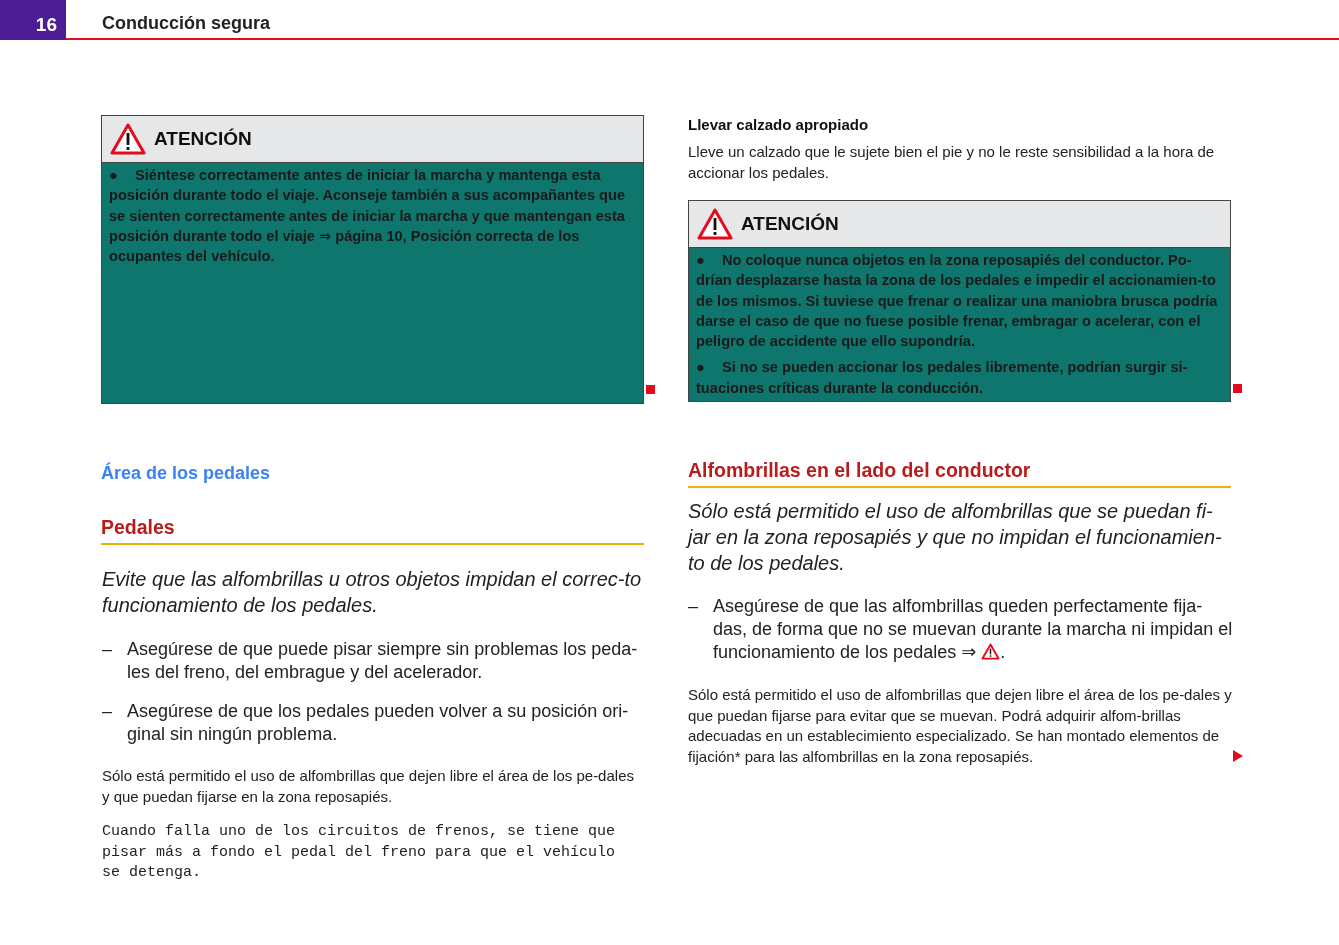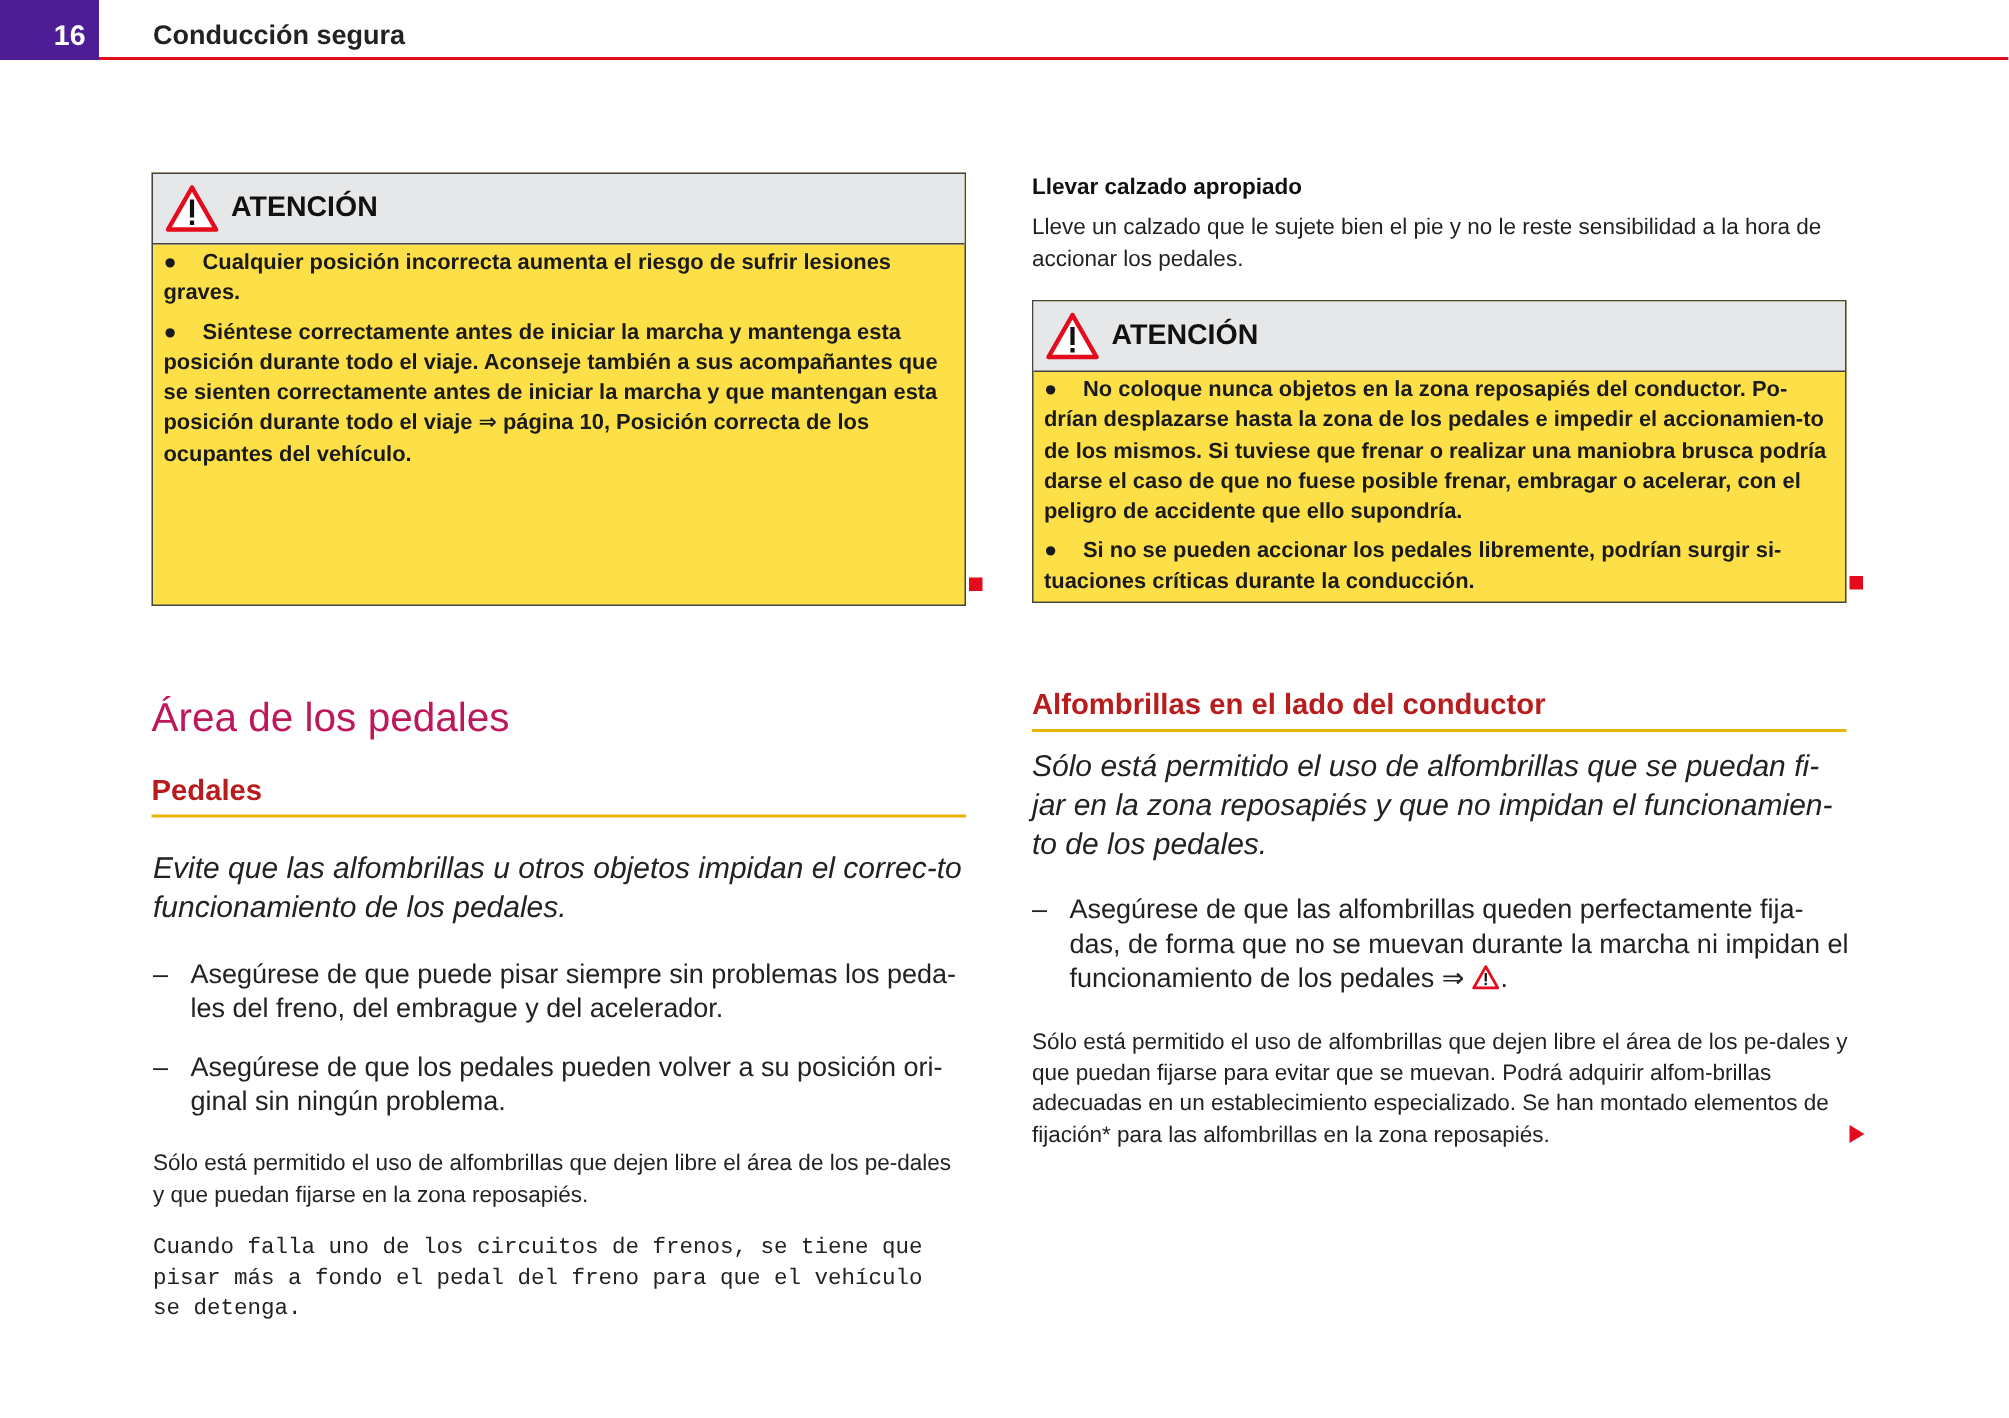--- a/index.html
+++ b/index.html
@@ -4,31 +4,31 @@
 <style>
   html, body { margin:0; padding:0; background:#fff; }
   body { width:1339px; height:945px; position:relative; overflow:hidden;
          font-family:"Liberation Sans", "DejaVu Sans", sans-serif; color:#1a1a1a; }
   .hdr-num { position:absolute; left:0; top:0; width:66px; height:40px; background:#4c1d95;
              color:#fff; font-weight:bold; font-size:19px; line-height:50px; text-align:right;
              box-sizing:border-box; padding-right:9px; }
   .hdr-title { position:absolute; left:102px; top:13px; font-size:18px; font-weight:bold; color:#222; }
   .hdr-line { position:absolute; left:66px; right:0; top:38px; height:2px; background:#e30b1c; }
 
-  .warn { position:absolute; border:1px solid #444; background:#fde047; box-sizing:border-box; }
+  .warn { position:absolute; border:1px solid #444; background:#0f766e; box-sizing:border-box; }
   .warn-head { background:#e6e7e8; border-bottom:1px solid #444; height:46px; display:flex; align-items:center; padding-left:8px; }
   .warn-head svg { width:36px; height:32px; }
   .warn-title { font-weight:bold; font-size:19px; margin-left:8px; color:#111; }
   .warn-body { padding:2px 7px 3px 7px; font-weight:bold; font-size:14.6px; line-height:20.3px; }
   .warn-body p { margin:0 0 6px 0; }
   .warn-body p:last-child { margin-bottom:0; }
   .bullet { display:inline-block; width:26px; }
   .endmark { position:absolute; width:9px; height:9px; background:#e30b1c; }
 
-  .h1 { position:absolute; color:#be185d; font-weight:normal; font-size:27px; }
+  .h1 { position:absolute; color:#3b82f6; font-weight:bold; font-size:18px; }
   .h2 { position:absolute; color:#b91c1c; font-weight:bold; font-size:19.5px; border-bottom:2px solid #eab308; box-sizing:border-box; }
   .intro { position:absolute; font-style:italic; font-size:20px; line-height:26px; color:#222; }
   .dash { position:absolute; font-size:18px; line-height:23px; color:#222; padding-left:25px; box-sizing:border-box; }
   .dash .d { position:absolute; left:0; top:0; }
   .para { position:absolute; font-size:15px; line-height:20.5px; color:#222; }
   .subhead { position:absolute; font-weight:bold; font-size:15px; color:#111; }
   .cont-arrow { position:absolute; width:0; height:0; border-top:6px solid transparent; border-bottom:6px solid transparent; border-left:10px solid #e30b1c; }
 </style>
 </head>
 <body>
@@ -40,21 +40,20 @@
 <div class="warn" style="left:101px; top:115px; width:543px; height:289px;">
   <div class="warn-head">
     <svg viewBox="0 0 36 32">
       <path d="M18 2 L34 30 L2 30 Z" fill="#fff" stroke="#e30b1c" stroke-width="3" stroke-linejoin="round"></path>
       <rect x="16.6" y="10" width="2.8" height="12" fill="#111"></rect>
       <rect x="16.6" y="24" width="2.8" height="3" fill="#111"></rect>
     </svg>
     <span class="warn-title">ATENCIÓN</span>
   </div>
   <div class="warn-body">
-    <p><span class="bullet">●</span><span>Cualquier posición incorrecta aumenta el riesgo de sufrir lesiones graves.</span></p>
     <p><span class="bullet">●</span><span>Siéntese correctamente antes de iniciar la marcha y mantenga esta posición durante todo el viaje. Aconseje también a sus acompañantes que se sienten correctamente antes de iniciar la marcha y que mantengan esta posición durante todo el viaje ⇒ página 10, Posición correcta de los ocupantes del vehículo.</span></p>
   </div>
 </div>
 <div class="endmark" style="left:646px; top:385px;"></div>
 
 <div class="h1" style="left:101px; top:463px;">Área de los pedales</div>
 <div class="h2" style="left:101px; top:516px; width:543px; height:29px;">Pedales</div>
 <div class="intro" style="left:102px; top:566px; width:540px;">Evite que las alfombrillas u otros objetos impidan el correc-to funcionamiento de los pedales.</div>
 
 <div class="dash" style="left:102px; top:638px; width:542px;">

